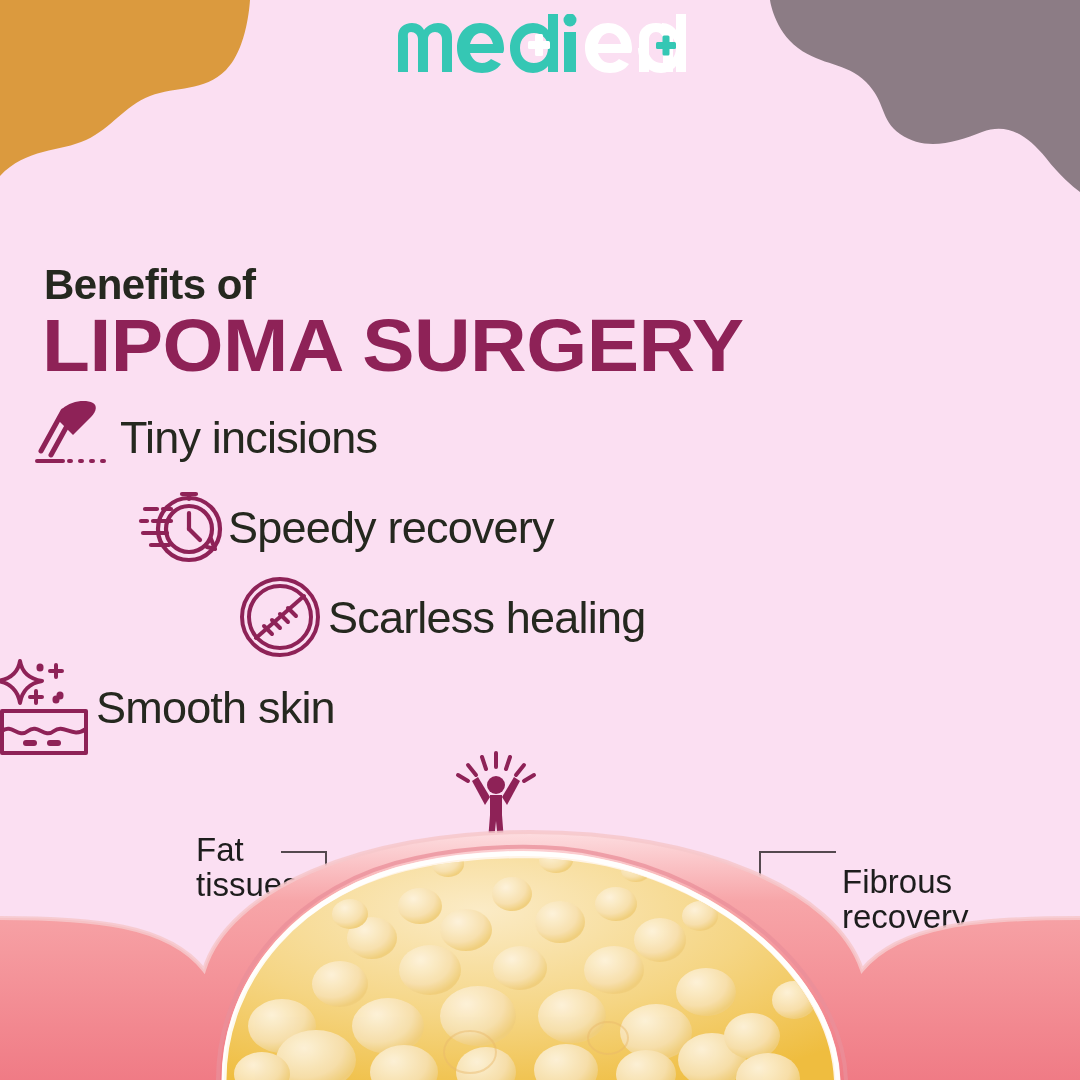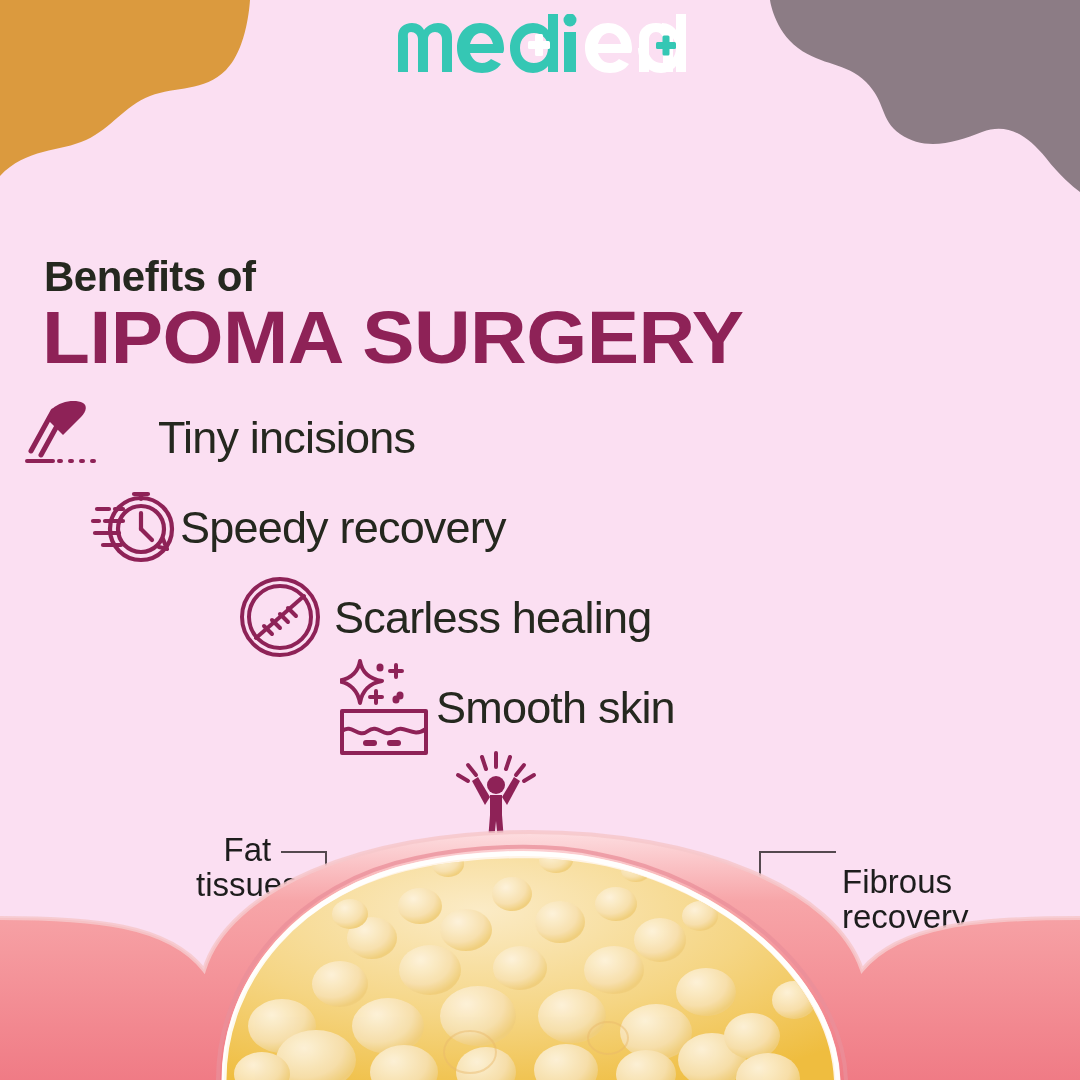--- a/index.html
+++ b/index.html
@@ -42,21 +42,21 @@
     left: 42px;
     top: 252px;
     width: 900px;
   }
   #headline-small {
     font-size: 42px;
     font-weight: 700;
     letter-spacing: -0.5px;
     color: #25281F;
     line-height: 1;
-    margin: 4px 0 2px 2px;
+    margin: 12px 0 2px 2px;
   }
   #headline-main {
     font-size: 74px;
     font-weight: 700;
     color: #8E2257;
     line-height: 1.02;
     letter-spacing: -0.5px;
     margin: 0;
     transform: scaleX(1.06);
     transform-origin: left center;
@@ -85,42 +85,42 @@
   }
   .benefit-label {
     font-size: 45px;
     font-weight: 500;
     color: #25281F;
     letter-spacing: -0.8px;
     white-space: nowrap;
     line-height: 1;
   }
   
-  #row-0 { padding-left: 14px; gap: 48px;  }
-  #row-1 { padding-left: 84px; }
-  #row-2 { padding-left: 232px; gap: 6px; }
-  #row-3 { padding-left: 340px; }
+  #row-0 { padding-left: 24px;  }
+  #row-1 { padding-left: 116px; margin-left: 16px; }
+  #row-2 { padding-left: 232px; }
+  #row-3 { }
   #row-4 { padding-left: 448px; }
 
   
   #illustration {
     position: absolute;
     left: 0;
     bottom: 0;
     width: 1080px;
     height: 260px;
   }
   .callout {
     position: absolute;
     font-size: 33px;
     line-height: 1.07;
     color: #1d1d1d;
     font-family: "Liberation Sans", sans-serif;
   }
-  #callout-left  { left: 196px; top: 832px; text-align: center; }
+  #callout-left  { left: 196px; top: 832px; text-align: left; }
   #callout-right { left: 842px; top: 864px; text-align: left; }
   .leader { position: absolute; pointer-events: none; }
 </style>
 </head>
 <body>
 
 <div id="poster">
 
   <svg id="blob-left" class="corner-blob" width="260" height="200" viewBox="0 0 260 200">
     <path d="M0,0 L250,0 C250,0 248,48 226,70 C204,92 176,86 150,96

